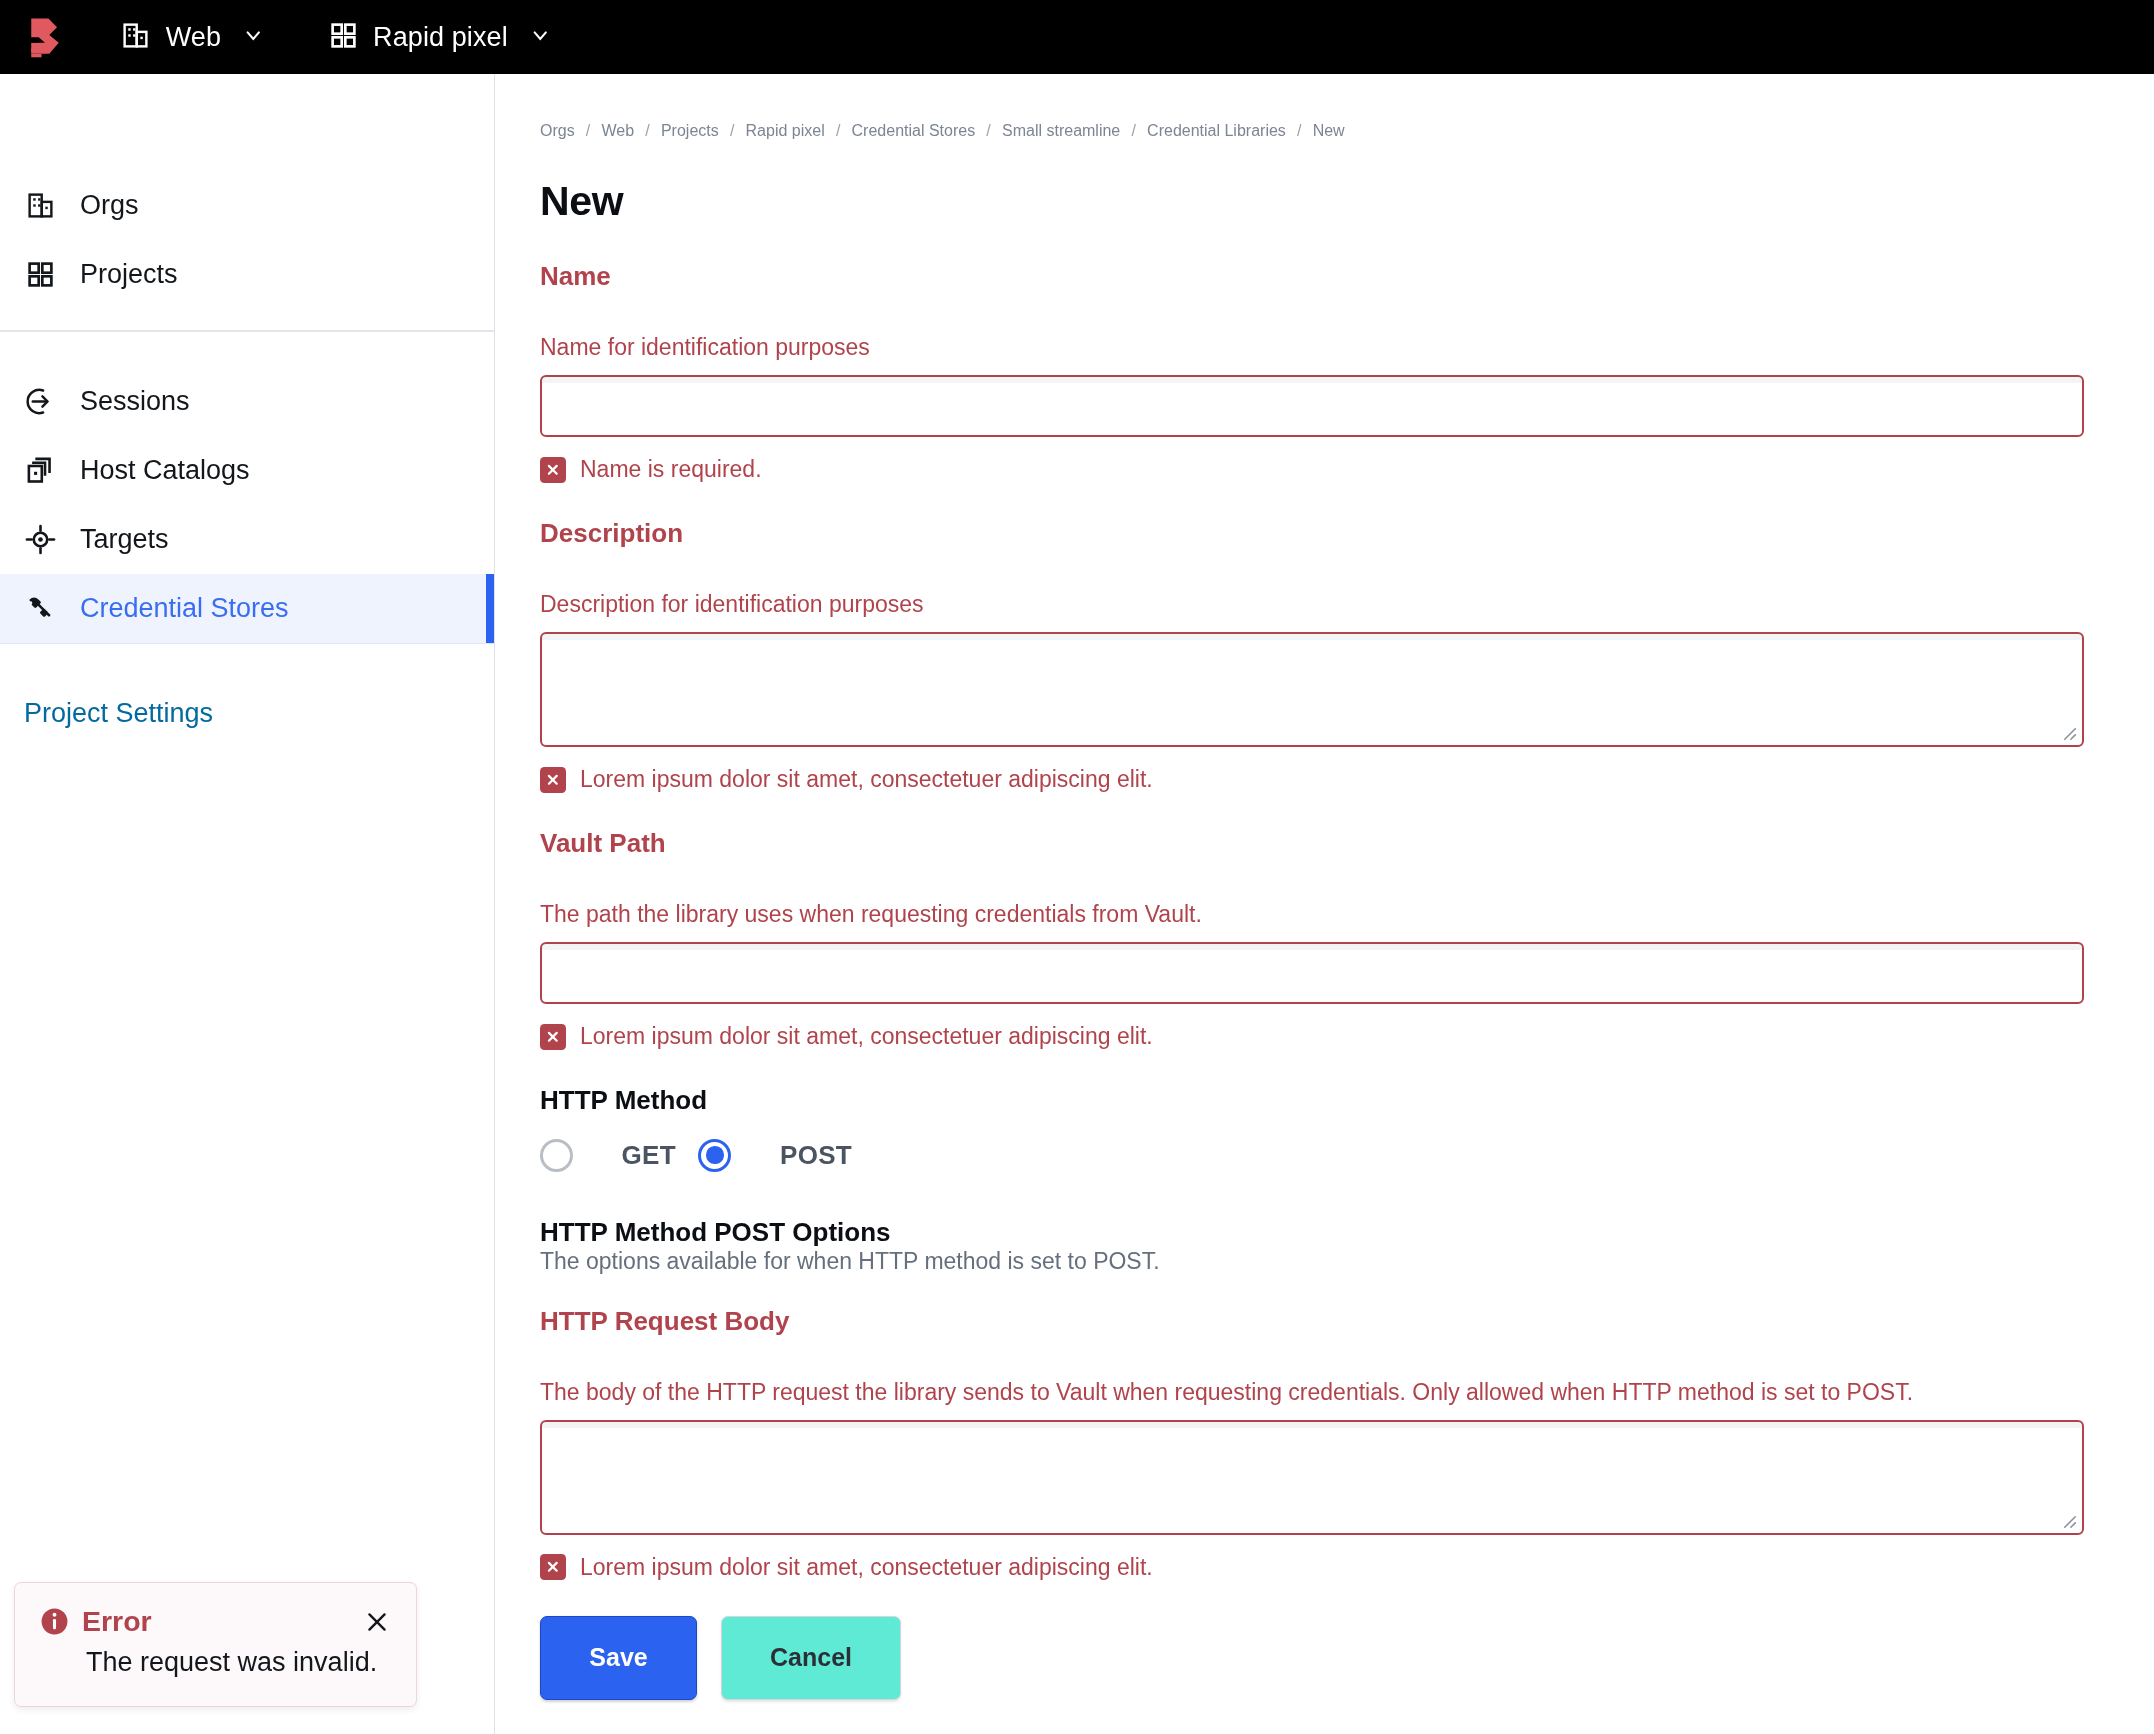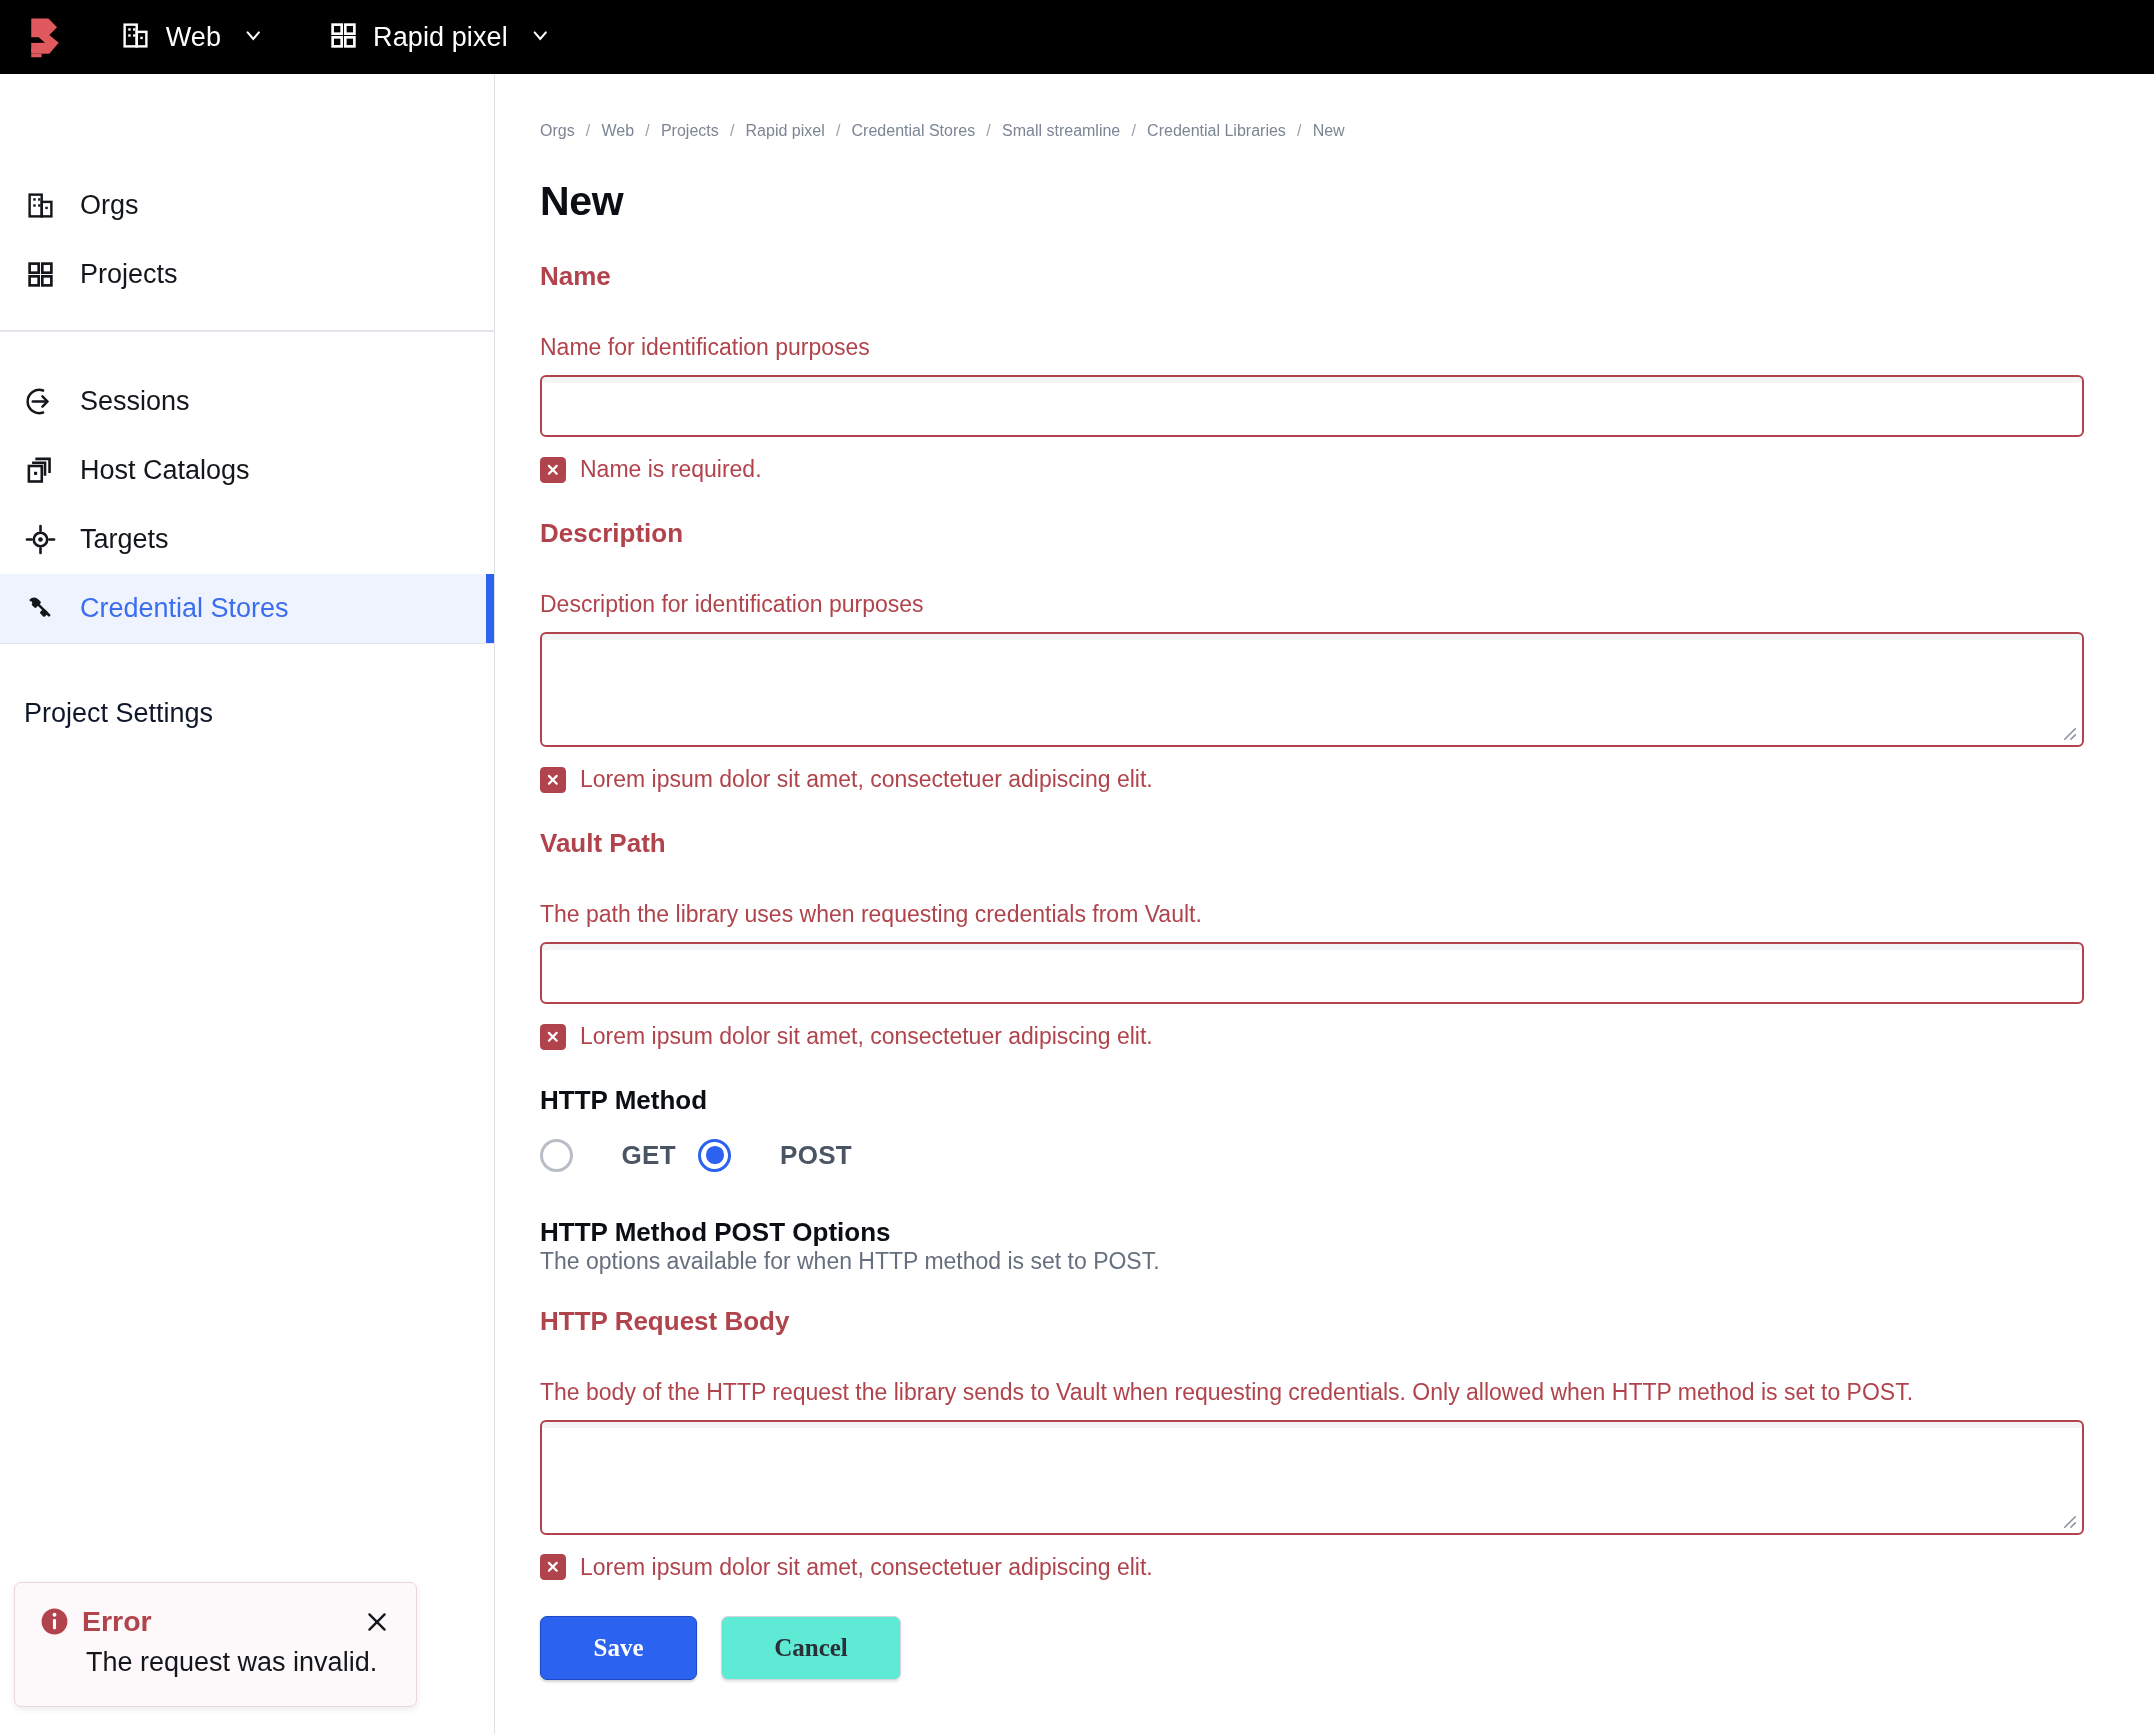--- a/index.html
+++ b/index.html
@@ -69,21 +69,21 @@
     width: 7.8px;
     background: #2c62f0;
   }
   .side-item .side-icon { width: 35px; height: 35px; display: flex; align-items: center; justify-content: center; }
   .side-plain {
     height: 69px;
     display: flex;
     align-items: center;
     padding-left: 24px;
     font-size: 27px;
-    color: #0f172a;
+    color: #0369a1;
     cursor: pointer;
   }
   .side-gap-top { height: 35px; }
 
   
   .main {
     flex: 1;
     padding: 48px 0 0 0;
     position: relative;
     overflow: hidden;
@@ -174,26 +174,26 @@
     content: ""; width: 17.3px; height: 17.3px; border-radius: 50%; background: #2c62f0;
   }
   .radio-label { font-size: 26px; color: #4b5462; font-weight: bold; letter-spacing: 0.3px; margin-left: 40px; }
 
   .sub-title { font-size: 26px; font-weight: bold; color: #0b0e12; margin-bottom: 0; }
   .sub-help { font-size: 23px; color: #656f7d; margin-bottom: 31px; }
 
   
   .btn-row { display: flex; align-items: center; gap: 24px; margin-top: 35px; }
   .btn {
-    font-family: Liberation Serif, serif;
+    font-family: Liberation Sans, sans-serif;
     font-size: 25px;
     font-weight: bold;
     border-radius: 7px;
     padding: 0 29px;
-    height: 64px;
+    height: 84px;
     cursor: pointer;
     display: flex; align-items: center; justify-content: center;
   }
   .btn-save {
     background: #2c62f0;
     color: #ffffff;
     border: 1.7px solid #1c48c4;
     min-width: 157px;
     box-shadow: 0 1.7px 2.6px rgba(0,0,0,.18);
   }

